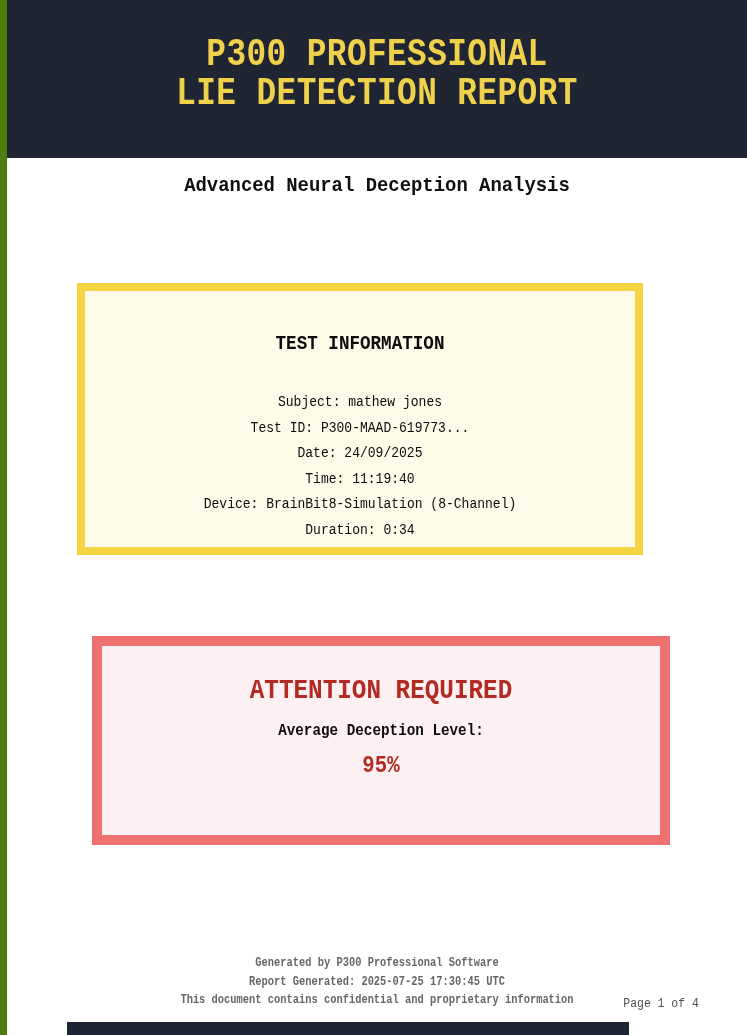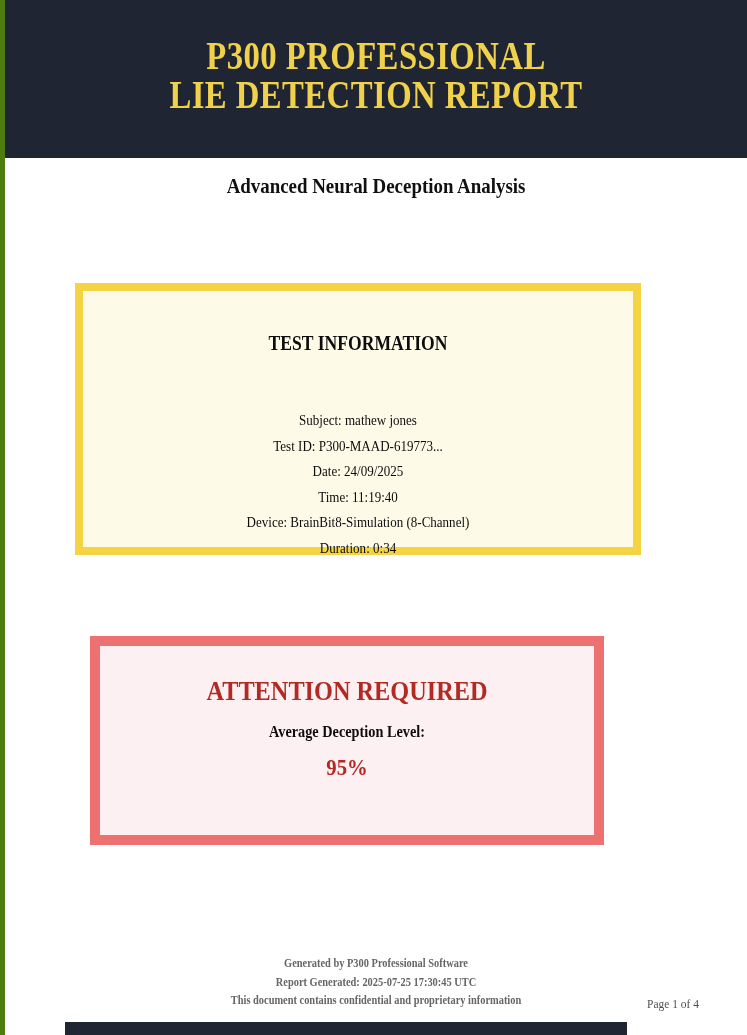--- a/index.html
+++ b/index.html
@@ -12,22 +12,22 @@
     --alert-red:#b22a22;
     --footer-gray:#666666;
     --pagenum-gray:#4f4f4f;
   }
   html,body{margin:0;padding:0;background:#ffffff;}
   .page{
     position:relative;
     width:747px;height:1035px;
     background:#ffffff;
     overflow:hidden;
-    font-family:Liberation Serif, serif;
-    border-left:5px solid #4d7c0f;
+    font-family:Liberation Mono, monospace;
+    border-left:7px solid #4d7c0f;
     box-sizing:border-box;
   }
   
   .report-header{
     position:absolute;left:0;top:0;width:100%;height:158px;
     background:var(--navy);
   }
   .report-title{
     position:absolute;left:0;top:36px;width:100%;
     text-align:center;
@@ -56,32 +56,32 @@
     border:8px solid var(--info-border);
     background:var(--info-bg);
   }
   .info-box h2{
     margin:41px 0 0 0;
     text-align:center;
     font-size:20px;font-weight:bold;color:#0c0c0c;
     transform:scaleX(0.88);transform-origin:center top;
     white-space:nowrap;
   }
-  .info-rows{margin-top:52px;}
+  .info-rows{margin-top:35px;}
   .info-row{
     text-align:center;
     font-size:15.5px;color:#0c0c0c;
     line-height:25.5px;
     transform:scaleX(0.84);transform-origin:center top;
     white-space:nowrap;
   }
   
   .alert-box{
     position:absolute;left:85px;top:636px;
-    width:514px;height:209px;
+    width:578px;height:209px;
     box-sizing:border-box;
     border:10px solid var(--alert-border);
     background:var(--alert-bg);
   }
   .alert-box h2{
     margin:30px 0 0 0;
     text-align:center;
     font-size:27px;font-weight:bold;color:var(--alert-red);
     transform:scaleX(0.9);transform-origin:center top;
     white-space:nowrap;

